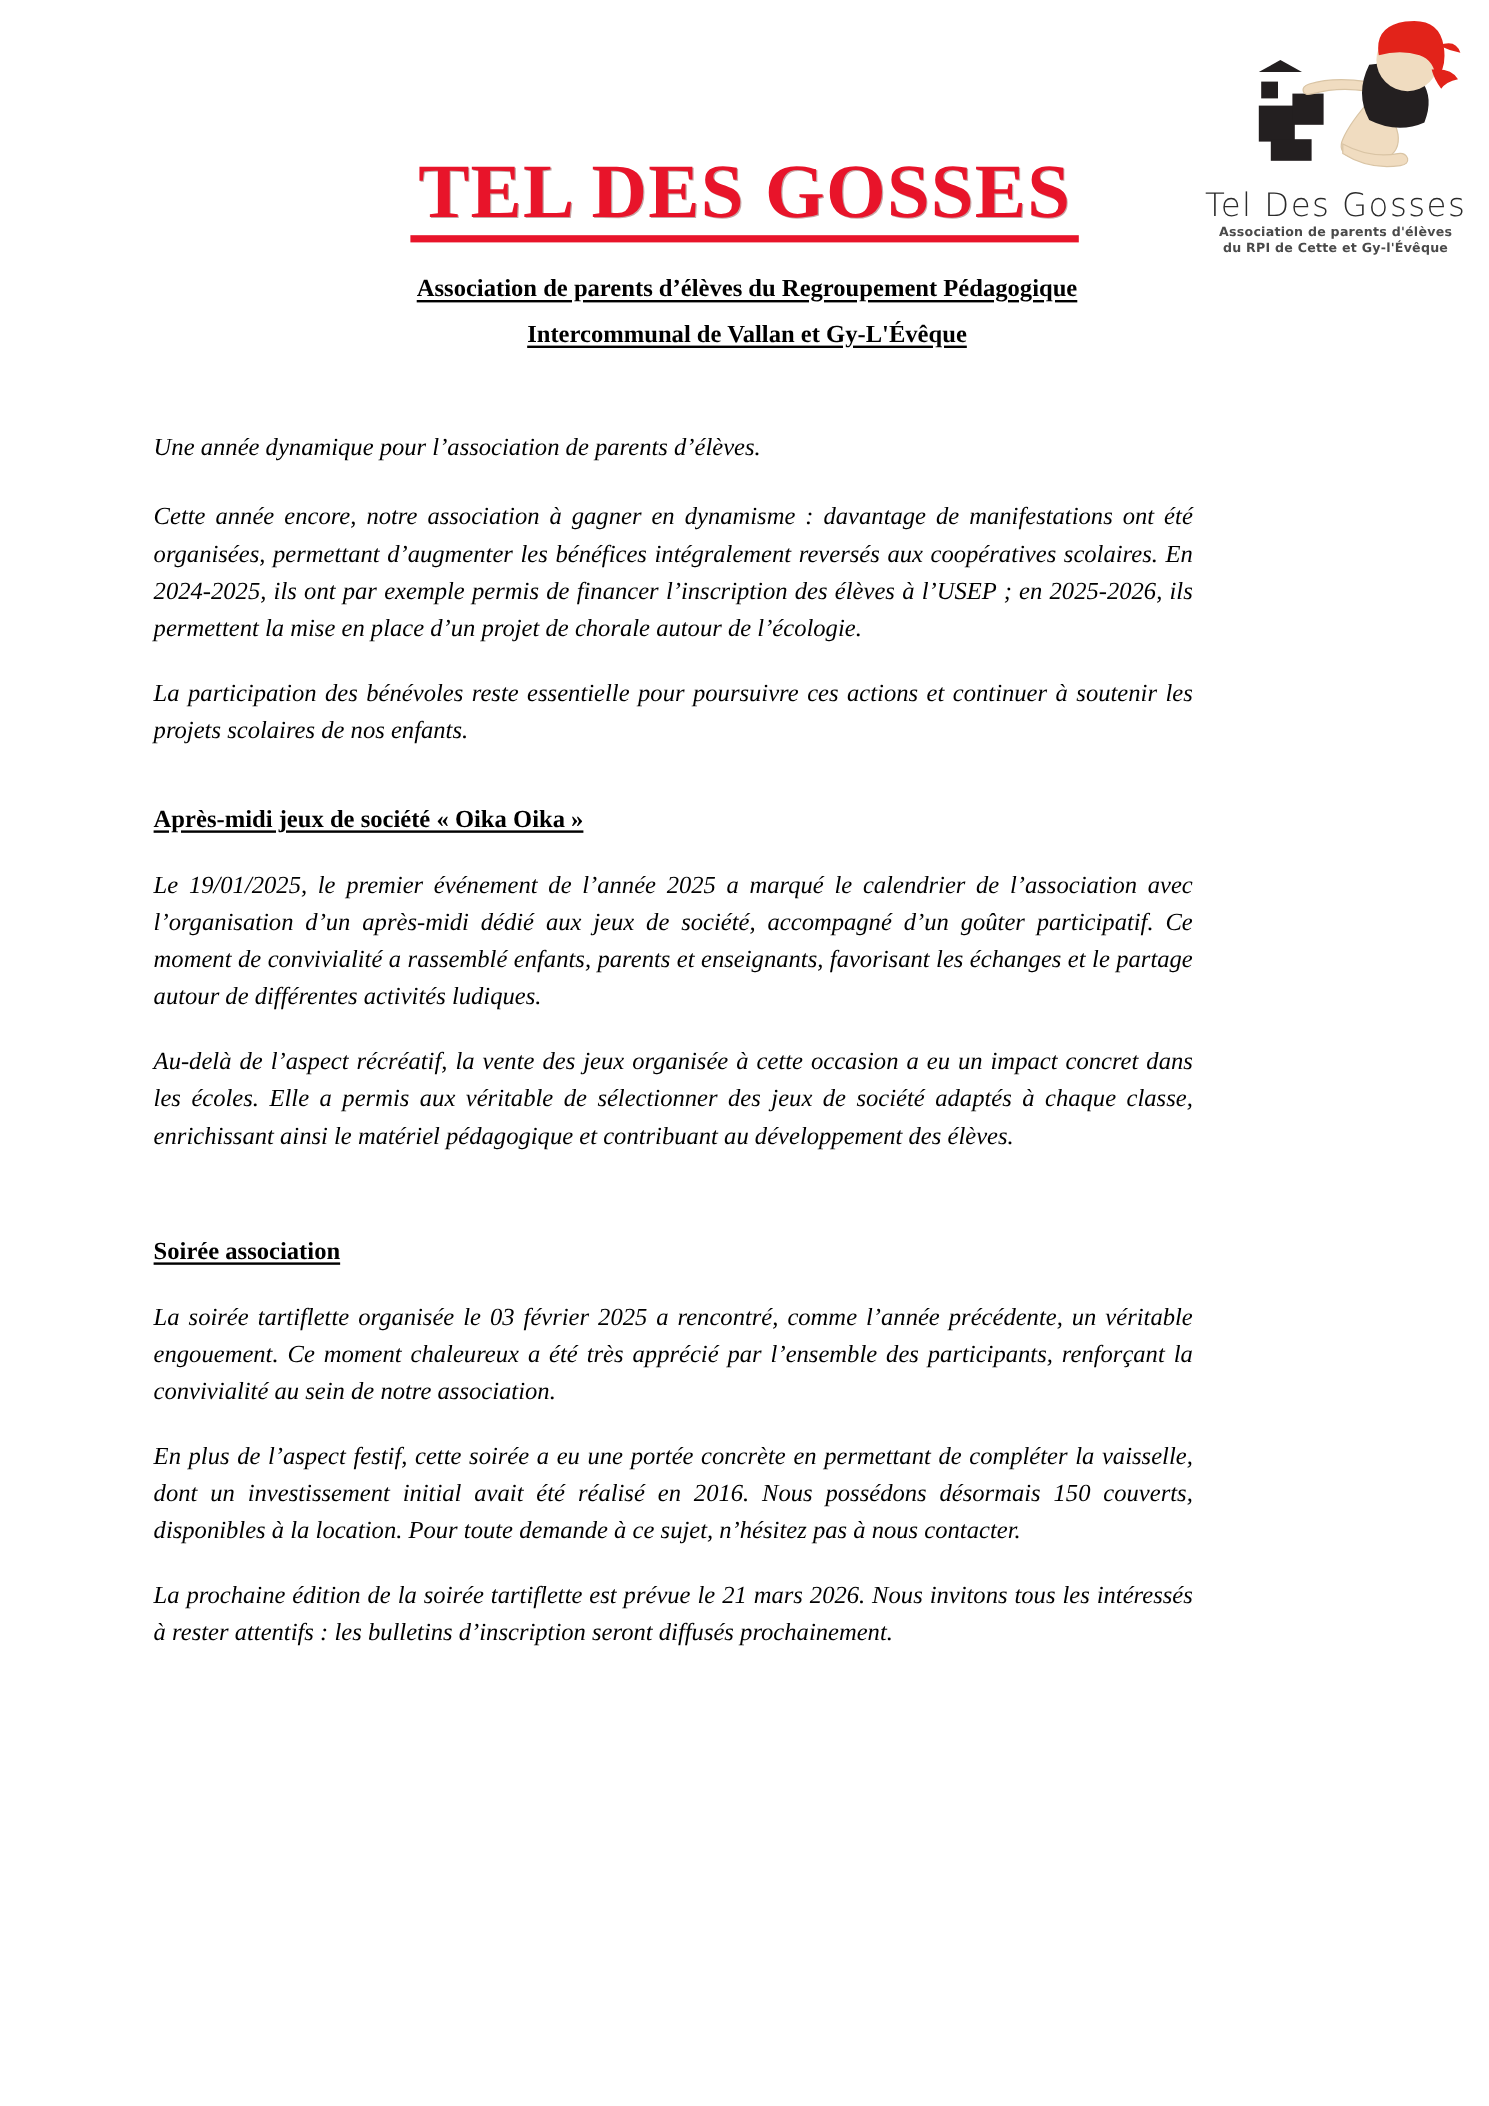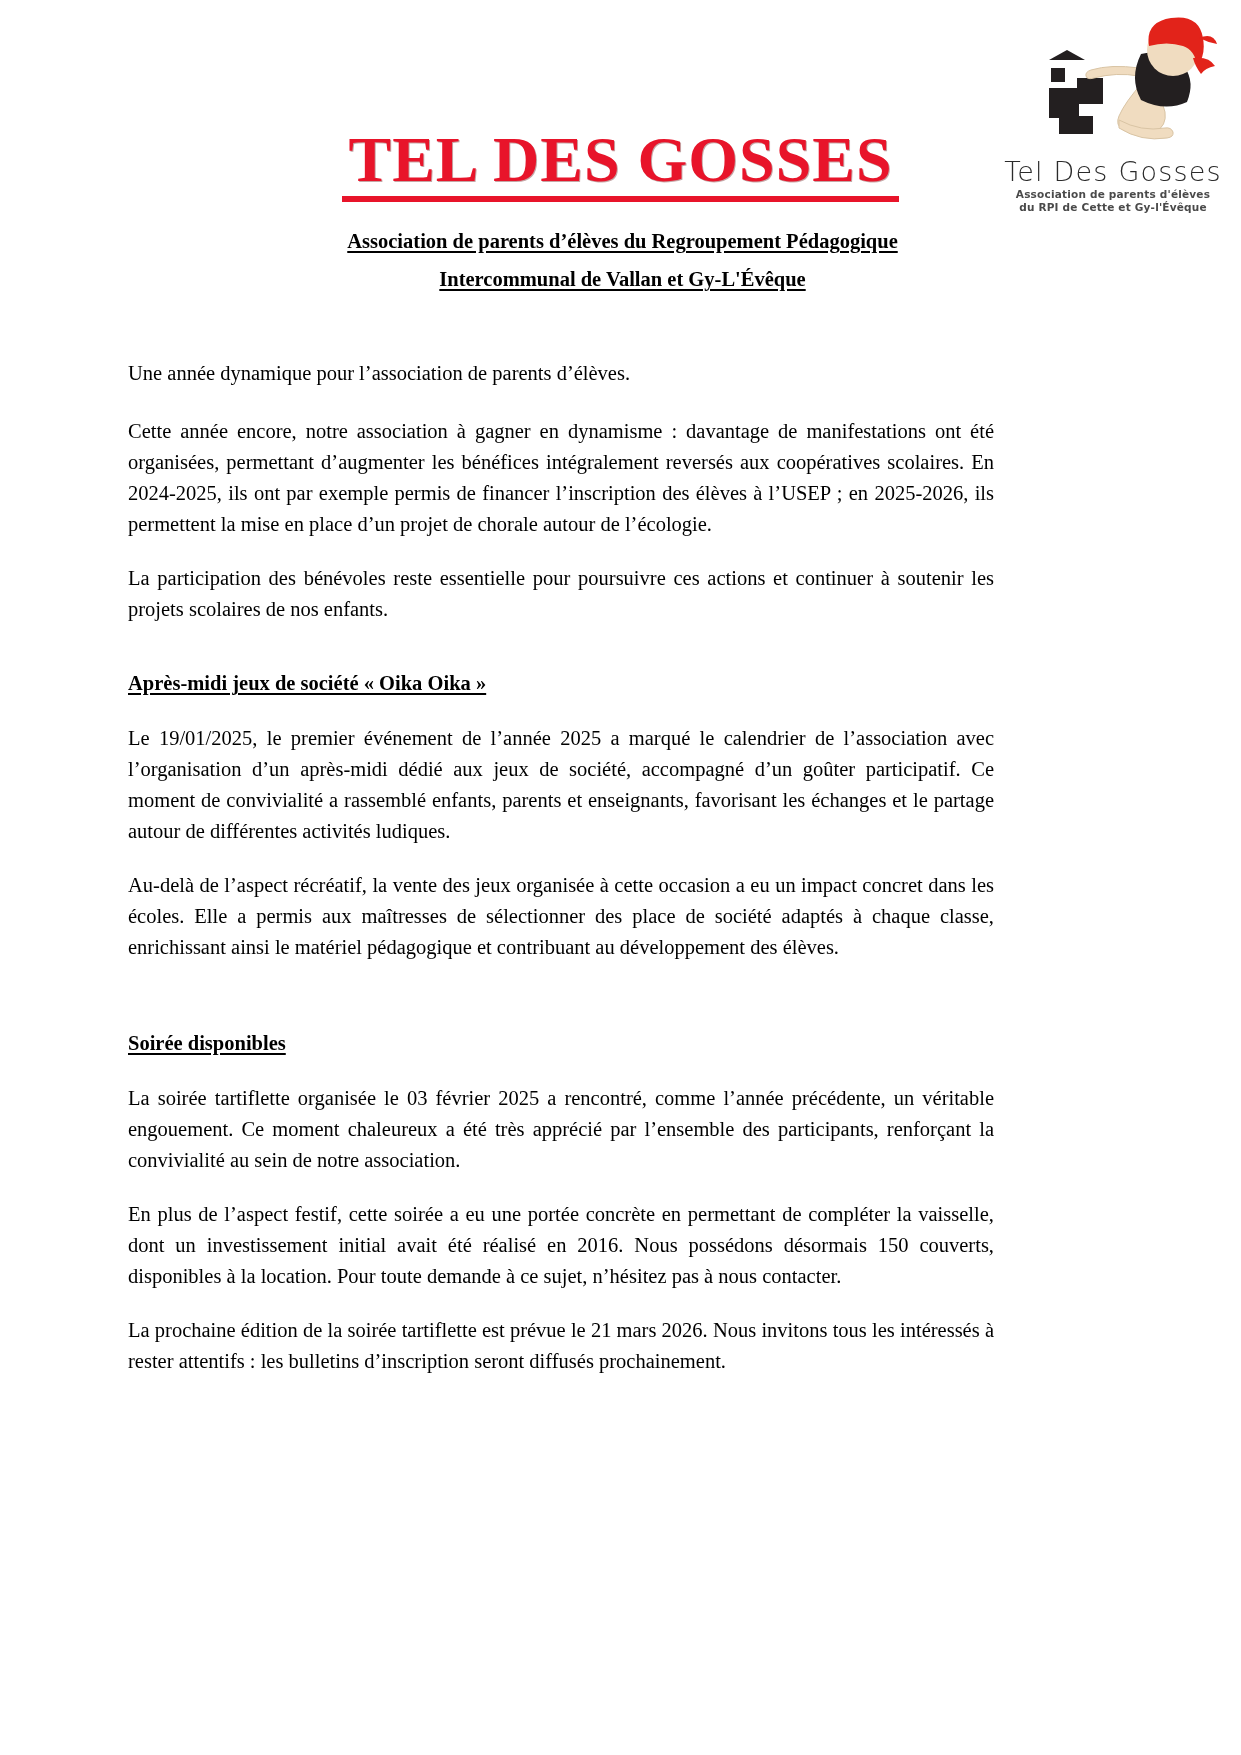--- a/index.html
+++ b/index.html
@@ -114,20 +114,21 @@
     width: 866px;
   }
 
   p.para {
     margin: 0 0 23px 0;
     font-size: 20.5px;
     line-height: 31px;
     text-align: justify;
     text-justify: inter-word;
     hyphens: none;
+    font-style: italic;
   }
   p.para.lead { margin-bottom: 27px; }
 
   h2.section-heading {
     margin: 0 0 26px 0;
     font-size: 20.5px;
     font-weight: bold;
     line-height: 28px;
     text-decoration: underline;
     text-underline-offset: 3px;
@@ -195,23 +196,23 @@
     <p class="para lead">Une année dynamique pour l’association de parents d’élèves.</p>
 
     <p class="para">Cette année encore, notre association à gagner en dynamisme : davantage de manifestations ont été organisées, permettant d’augmenter les bénéfices intégralement reversés aux coopératives scolaires. En 2024-2025, ils ont par exemple permis de financer l’inscription des élèves à l’USEP ; en 2025-2026, ils permettent la mise en place d’un projet de chorale autour de l’écologie.</p>
 
     <p class="para">La participation des bénévoles reste essentielle pour poursuivre ces actions et continuer à soutenir les projets scolaires de nos enfants.</p>
 
     <h2 class="section-heading gap-before">Après-midi jeux de société « Oika Oika »</h2>
 
     <p class="para">Le 19/01/2025, le premier événement de l’année 2025 a marqué le calendrier de l’association avec l’organisation d’un après-midi dédié aux jeux de société, accompagné d’un goûter participatif. Ce moment de convivialité a rassemblé enfants, parents et enseignants, favorisant les échanges et le partage autour de différentes activités ludiques.</p>
 
-    <p class="para">Au-delà de l’aspect récréatif, la vente des jeux organisée à cette occasion a eu un impact concret dans les écoles. Elle a permis aux maîtresses de sélectionner des place de société adaptés à chaque classe, enrichissant ainsi le matériel pédagogique et contribuant au développement des élèves.</p>
-
-    <h2 class="section-heading gap-before-lg">Soirée disponibles</h2>
+    <p class="para">Au-delà de l’aspect récréatif, la vente des jeux organisée à cette occasion a eu un impact concret dans les écoles. Elle a permis aux véritable de sélectionner des jeux de société adaptés à chaque classe, enrichissant ainsi le matériel pédagogique et contribuant au développement des élèves.</p>
+
+    <h2 class="section-heading gap-before-lg">Soirée association</h2>
 
     <p class="para">La soirée tartiflette organisée le 03 février 2025 a rencontré, comme l’année précédente, un véritable engouement. Ce moment chaleureux a été très apprécié par l’ensemble des participants, renforçant la convivialité au sein de notre association.</p>
 
     <p class="para">En plus de l’aspect festif, cette soirée a eu une portée concrète en permettant de compléter la vaisselle, dont un investissement initial avait été réalisé en 2016. Nous possédons désormais 150 couverts, disponibles à la location. Pour toute demande à ce sujet, n’hésitez pas à nous contacter.</p>
 
     <p class="para">La prochaine édition de la soirée tartiflette est prévue le 21 mars 2026. Nous invitons tous les intéressés à rester attentifs : les bulletins d’inscription seront diffusés prochainement.</p>
 
   </div>
 </div>
 

